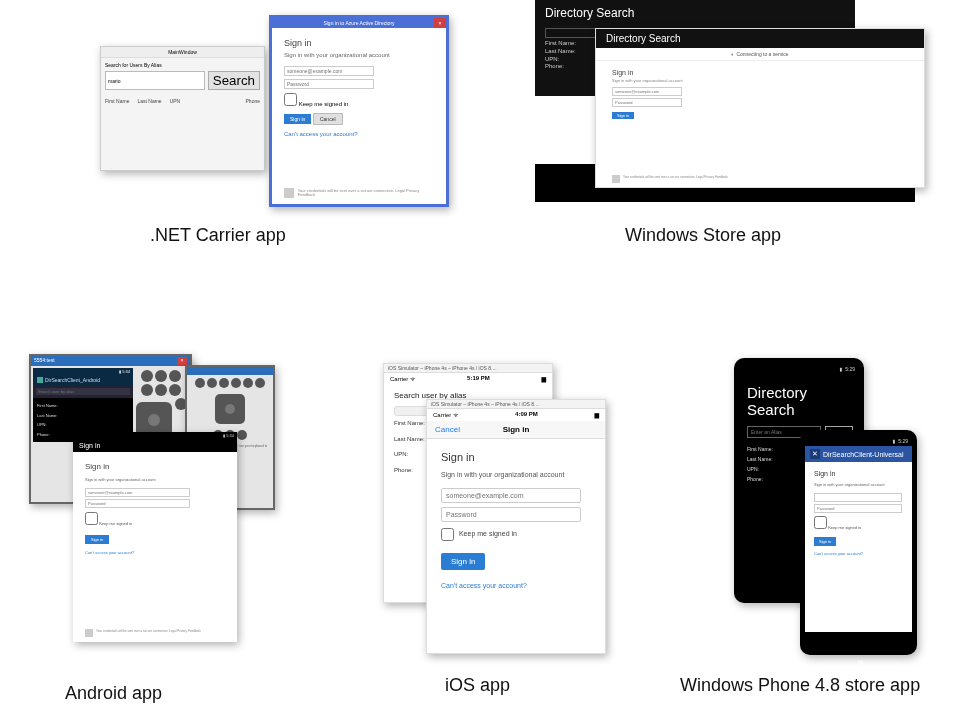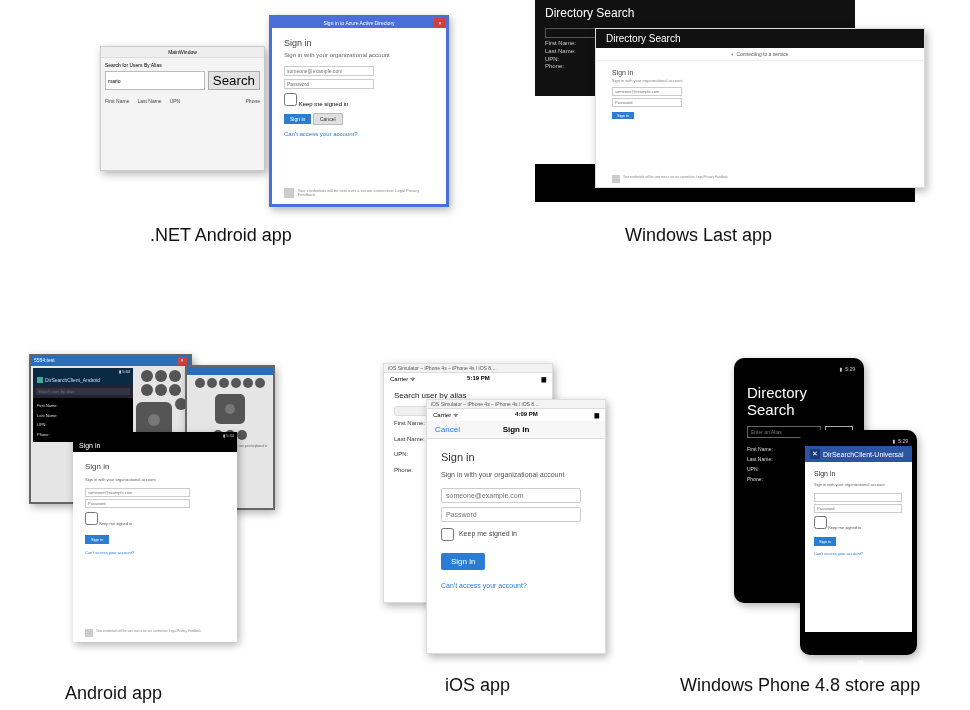--- a/index.html
+++ b/index.html
@@ -173,21 +173,21 @@
       <button class="b2">Cancel</button>
     </div>
     <a class="lnk">Can't access your account?</a>
   </div>
   <div class="foot">
     <div class="av"></div>
     <div class="ft">Your credentials will be sent over a secure connection. Legal Privacy Feedback</div>
   </div>
 </div>
 
-<div class="caption" style="left:150px; top:225px;">.NET Android app</div>
+<div class="caption" style="left:150px; top:225px;">.NET Carrier app</div>
 
 <div class="ws-back">
   <div class="hdr">Directory Search</div>
   <div class="form">
     <input style="">
     <span class="sb">Search</span>
   </div>
   <div class="lbl">
     <div>First Name:</div>
     <div>Last Name:</div>
@@ -206,21 +206,21 @@
     <input placeholder="someone@example.com" style="">
     <input type="password" placeholder="Password" style="">
     <button class="btn">Sign in</button>
   </div>
   <div class="foot2">
     <div class="av"></div>
     <div class="t">Your credentials will be sent over a secure connection. Legal Privacy Feedback</div>
   </div>
 </div>
 
-<div class="caption" style="left:625px; top:225px;">Windows Last app</div>
+<div class="caption" style="left:625px; top:225px;">Windows Store app</div>
 
 <div class="and-emu shadow">
   <div class="top">
       <span>5554:test</span>
       <span class="topx">×</span>
     </div>
   <div style="display:flex;">
     <div class="screen">
       <div class="sb">▮ <span>5:34</span></div>
       <div class="app">

